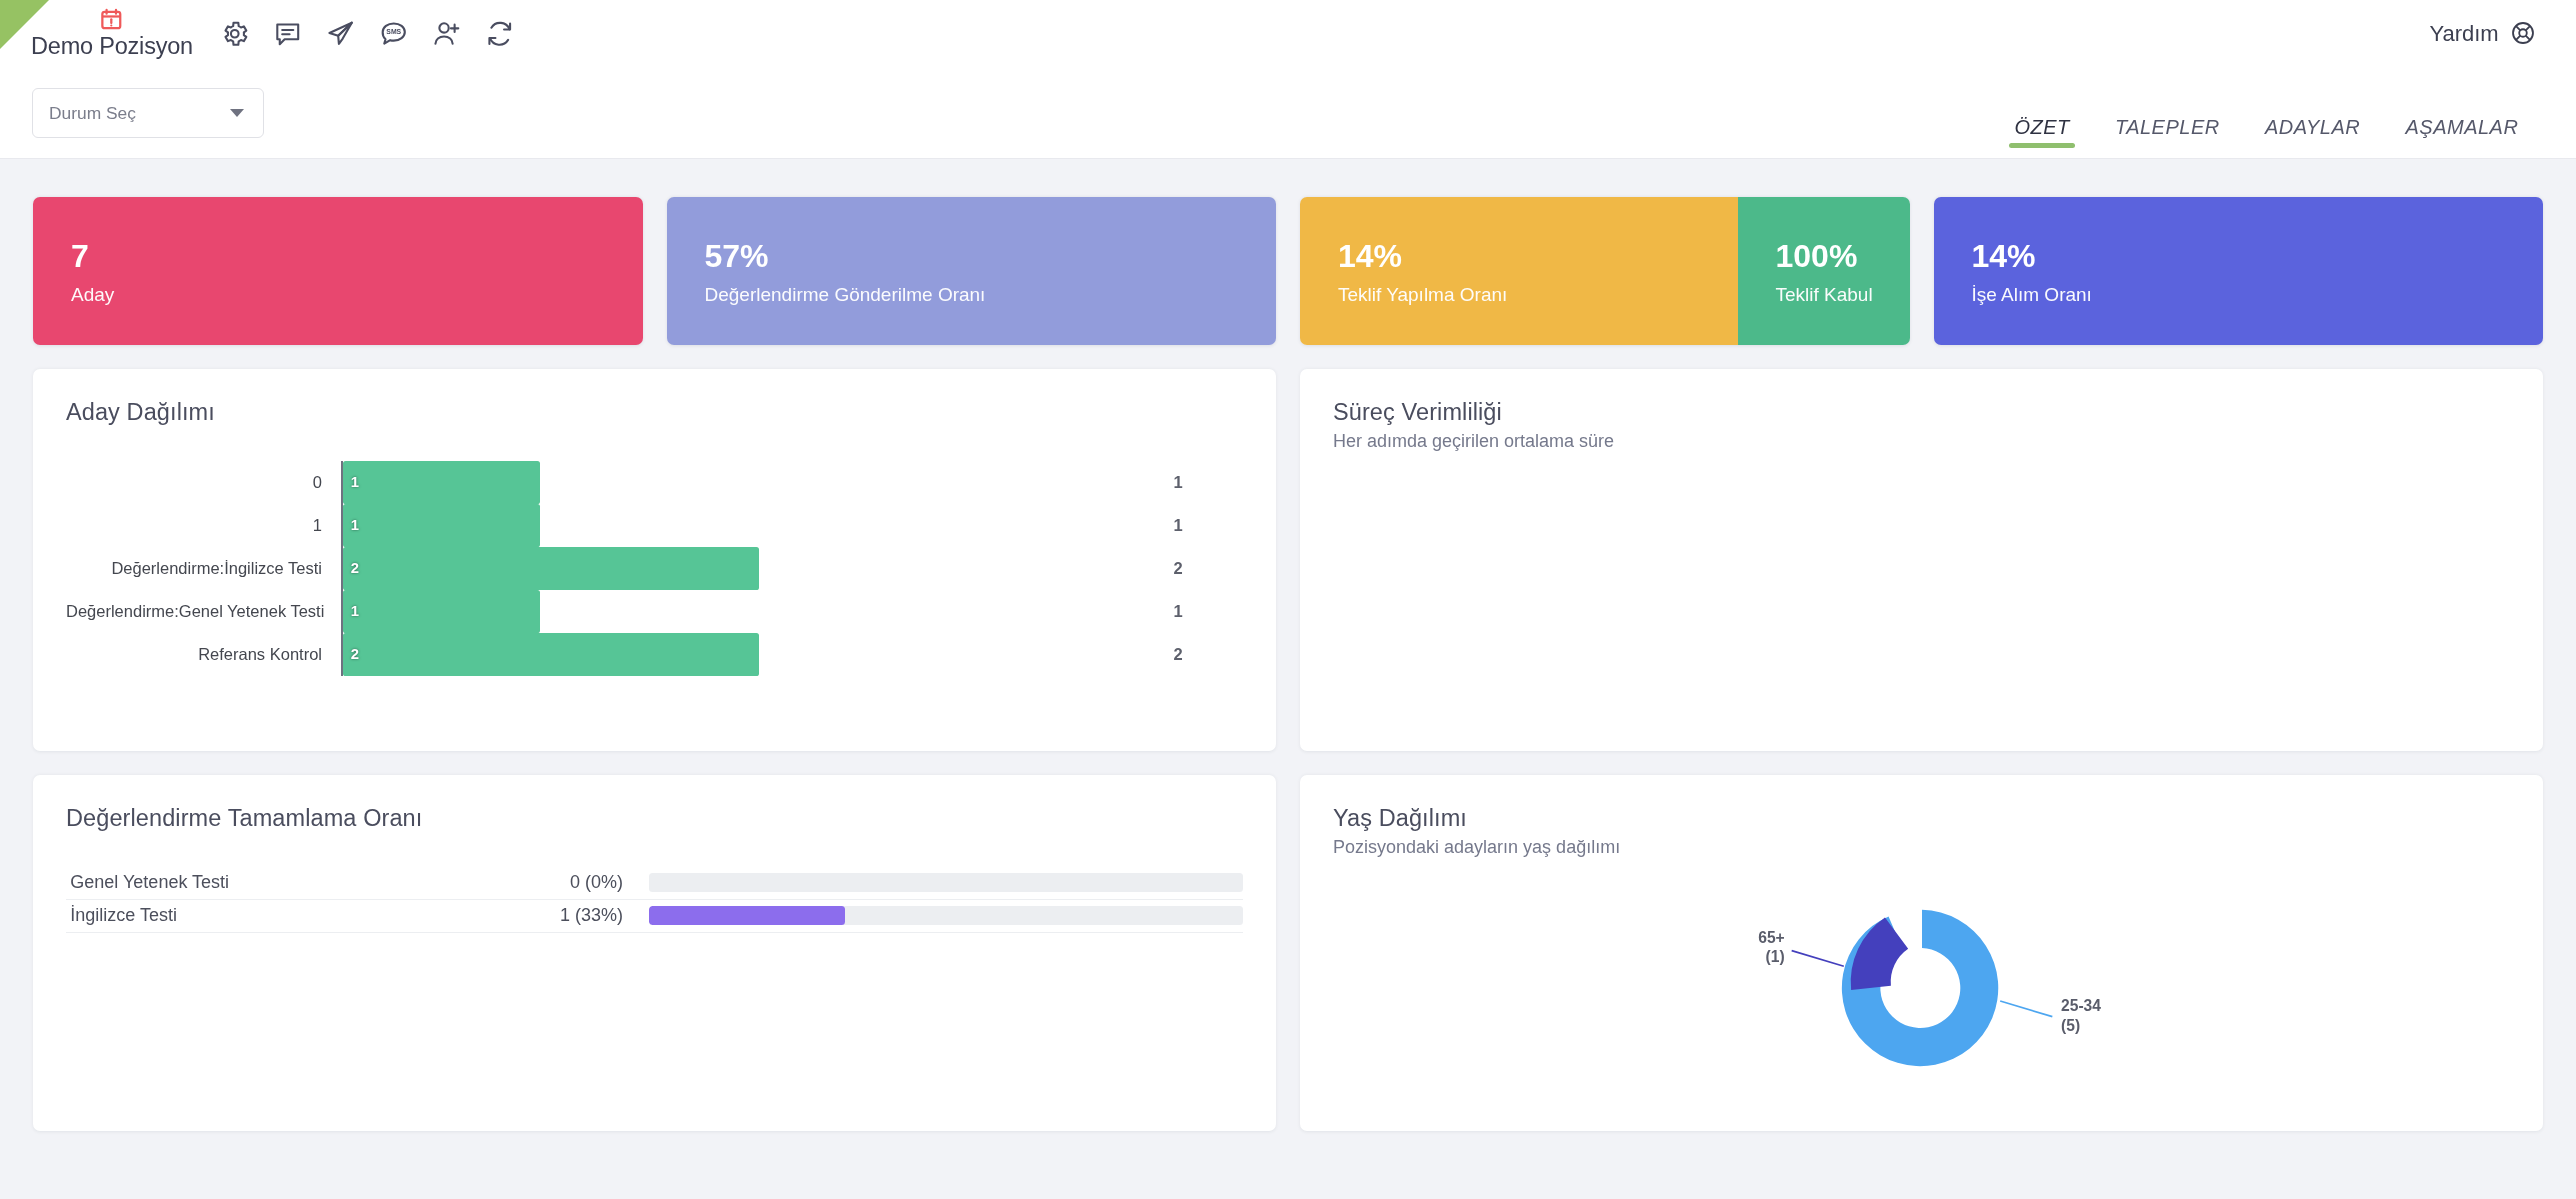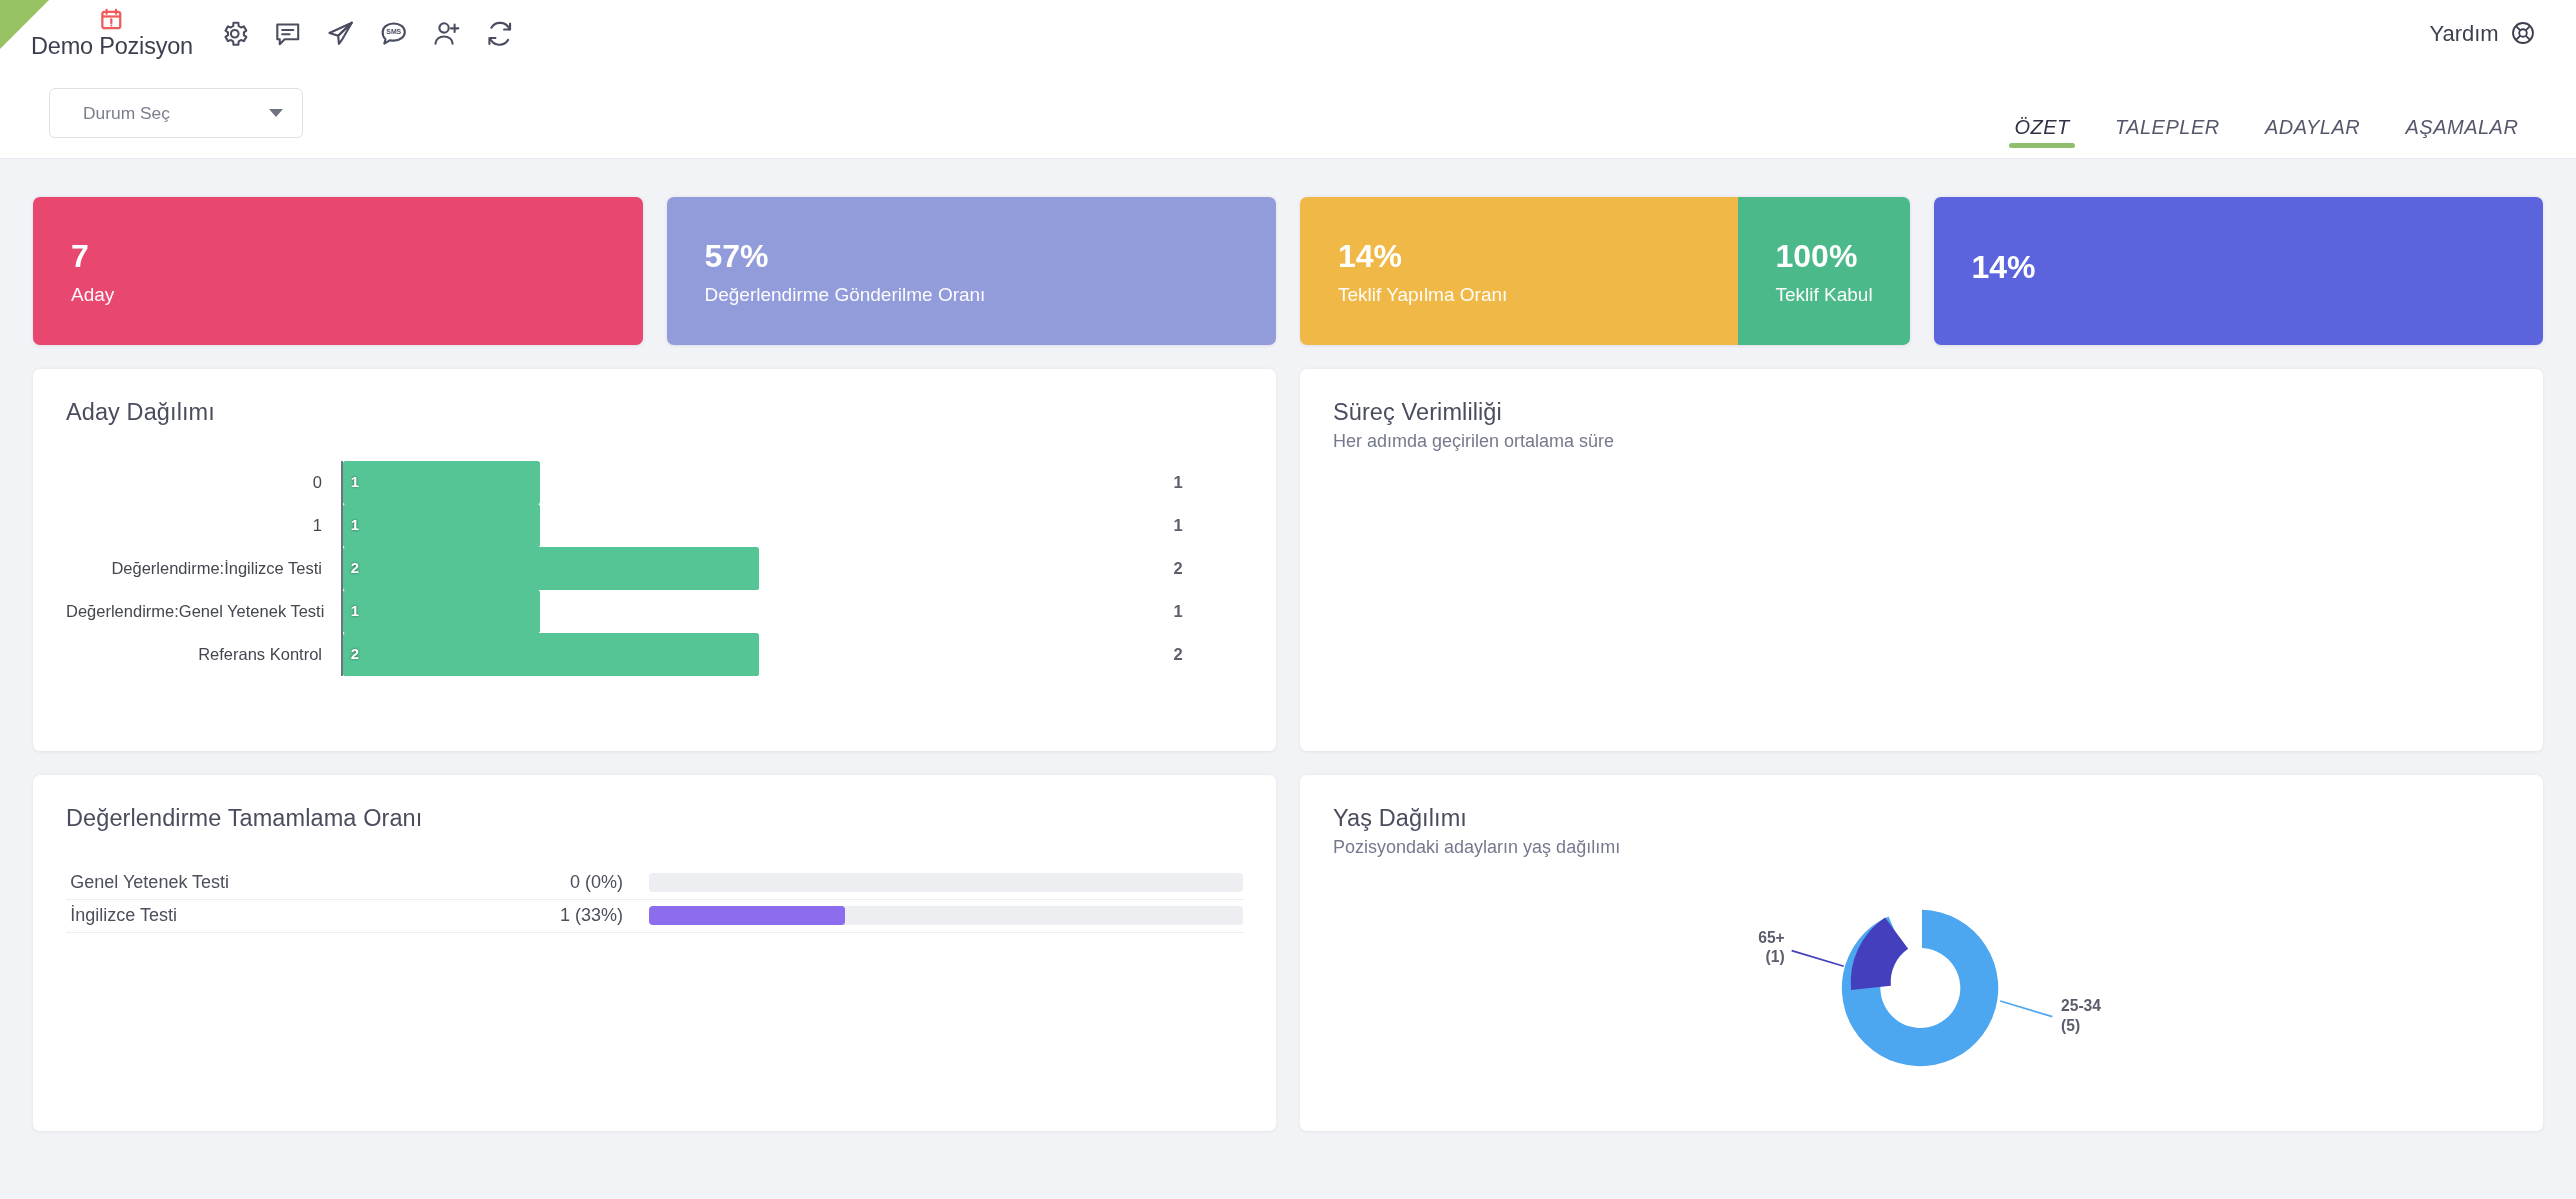--- a/index.html
+++ b/index.html
@@ -70,30 +70,30 @@
   
   .subheader {
     position: relative;
     height: 91px;
     background: #ffffff;
     border-bottom: 0.9px solid #e8e9ee;
     display: flex;
     align-items: center;
   }
   .select-box {
-    margin-left: 49px;
-    width: 254px;
+    margin-left: 32px;
+    width: 232px;
     height: 50px;
     border: 0.9px solid #e0e1e6;
     border-radius: 6px;
     background: #fff;
     display: flex;
     align-items: center;
     justify-content: space-between;
-    padding: 0 19px 0 33px;
+    padding: 0 19px 0 16px;
     cursor: pointer;
   }
   .select-label { font-size: 17.4px; color: #7b7e8c; }
   .caret {
     width: 0; height: 0;
     border-left: 7.8px solid transparent;
     border-right: 7.8px solid transparent;
     border-top: 8.7px solid #6f7280;
   }
   .tabs {
@@ -394,20 +394,21 @@
       </div>
       <div class="kpi-seg" style="width:172px;background:#4cb98a;">
         <div class="kpi-value">100%</div>
         <div class="kpi-label">Teklif Kabul</div>
       </div>
     </div>
 
     <div class="kpi" style="background:#5b63dd;">
       <div class="kpi-seg" style="flex:1 1 auto;">
         <div class="kpi-value">14%</div>
+        <div class="kpi-label">İşe Alım Oranı</div>
       </div>
     </div>
 
   </div>
 
   <div class="panel-row">
 
     <div class="panel panel-h1">
       <div class="panel-title">Aday Dağılımı</div>
 

